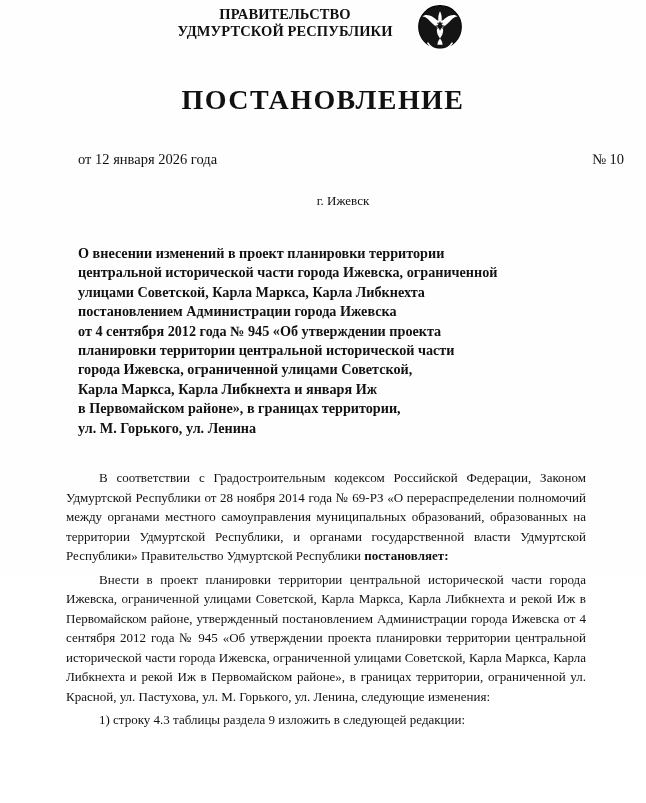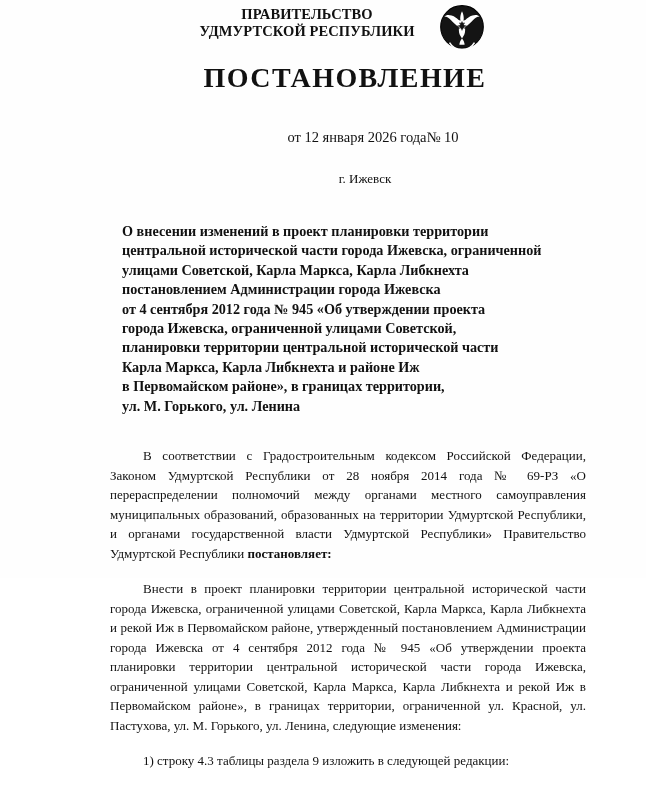--- a/index.html
+++ b/index.html
@@ -15,21 +15,20 @@
     font-family: "Liberation Serif", "DejaVu Serif", serif;
     color: #111111;
     position: relative;
   }
   .page {
     width: 646px;
     height: 578px;
     position: relative;
     box-sizing: border-box;
     background: #fefefe;
-    padding-left: 44px;
   }
 
   
   .masthead {
     display: flex;
     align-items: flex-start;
     justify-content: center;
     padding-top: 6px;
     height: 56px;
   }
@@ -57,26 +56,27 @@
     height: 52px;
     display: block;
   }
 
   
   .doctype {
     text-align: center;
     font-size: 28px;
     font-weight: bold;
     letter-spacing: 1.4px;
+    margin-top: 22px;
   }
 
   
   .daterow {
     display: flex;
-    justify-content: center;
+    justify-content: space-between;
     align-items: baseline;
     margin-top: 35px;
     padding-left: 78px;
     padding-right: 22px;
     font-size: 14.5px;
   }
   .city {
     text-align: center;
     font-size: 13px;
     margin-top: 25px;
@@ -100,21 +100,21 @@
     padding: 0 60px 0 66px;
     font-size: 13px;
     line-height: 19.5px;
   }
   .para {
     text-align: justify;
     text-justify: inter-word;
     text-indent: 33px;
     margin: 0;
   }
-  .para + .para { margin-top: 16px; }
+  .para + .para { margin-top: 4px; }
   .para b { font-weight: bold; }
   .para-last-nojustify { text-align: left; }
 </style>
 </head>
 <body>
 
 <div class="page">
 
   <div class="masthead">
 
@@ -154,23 +154,23 @@
   </div>
 
   <div class="city">г. Ижевск</div>
 
   <div class="subject">
     <span>О внесении изменений в проект планировки территории</span>
     <span>центральной исторической части города Ижевска, ограниченной</span>
     <span>улицами Советской, Карла Маркса, Карла Либкнехта</span>
     <span>постановлением Администрации города Ижевска</span>
     <span>от 4 сентября 2012 года № 945 «Об утверждении проекта</span>
+    <span>планировки территории центральной исторической части</span>
     <span>города Ижевска, ограниченной улицами Советской,</span>
-    <span>планировки территории центральной исторической части</span>
-    <span>Карла Маркса, Карла Либкнехта и районе Иж</span>
+    <span>Карла Маркса, Карла Либкнехта и января Иж</span>
     <span>в Первомайском районе», в границах территории,</span>
     <span>ул. М. Горького, ул. Ленина</span>
   </div>
 
   <div class="body">
 
     <p class="para"><span>В соответствии с Градостроительным кодексом Российской Федерации, Законом Удмуртской Республики от 28 ноября 2014 года № 69-РЗ «О перераспределении полномочий между органами местного самоуправления муниципальных образований, образованных на территории Удмуртской Республики, и органами государственной власти Удмуртской Республики» Правительство Удмуртской Республики </span><b>постановляет:</b></p>
 
     <p class="para">Внести в проект планировки территории центральной исторической части города Ижевска, ограниченной улицами Советской, Карла Маркса, Карла Либкнехта и рекой Иж в Первомайском районе, утвержденный постановлением Администрации города Ижевска от 4 сентября 2012 года № 945 «Об утверждении проекта планировки территории центральной исторической части города Ижевска, ограниченной улицами Советской, Карла Маркса, Карла Либкнехта и рекой Иж в Первомайском районе», в границах территории, ограниченной ул. Красной, ул. Пастухова, ул. М. Горького, ул. Ленина, следующие изменения:</p>
 

